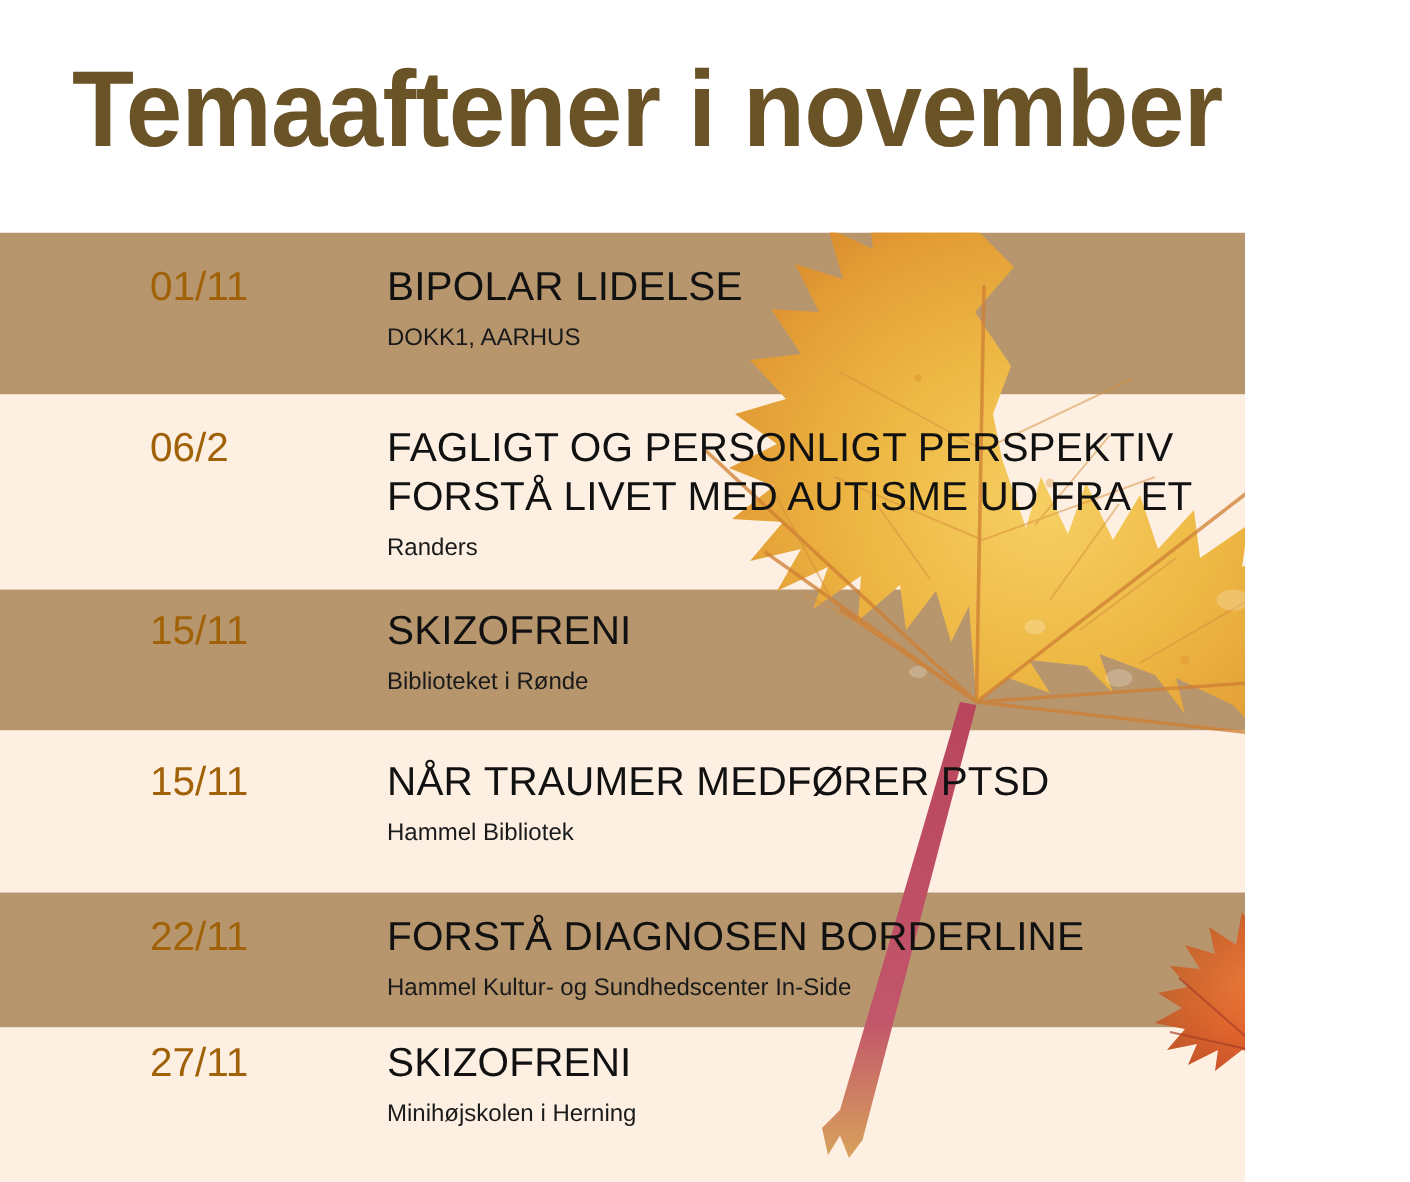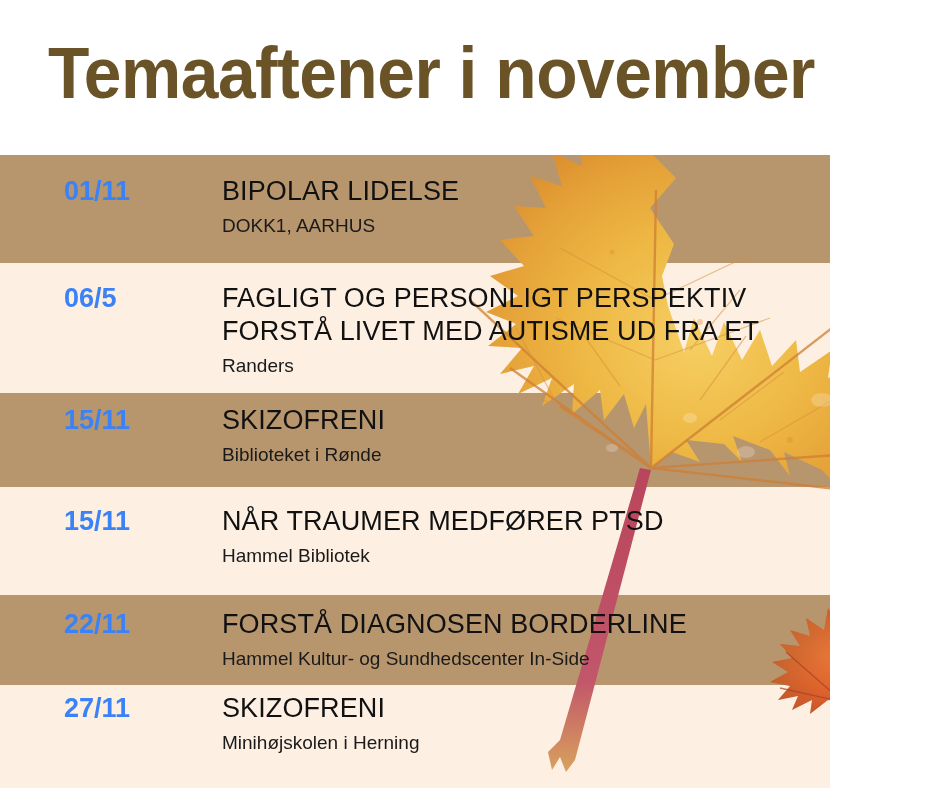--- a/index.html
+++ b/index.html
@@ -71,41 +71,42 @@
     width: 940px;
     z-index: 6;
     display: flex;
     align-items: flex-start;
   }
   .event-date {
     width: 222px;
     padding-left: 64px;
     flex: 0 0 222px;
     font-size: 27px;
-    font-weight: 700;
-    color: #3b82f6;
+    font-weight: 400;
+    color: #a16207;
     letter-spacing: 0px;
     line-height: 32px;
     white-space: nowrap;
+    margin-left: 36px;
   }
   .event-body {
     flex: 1 1 auto;
     padding-right: 20px;
   }
   .event-title {
     font-size: 27px;
     font-weight: 400;
     color: #111111;
     letter-spacing: 0.1px;
     line-height: 33px;
     text-transform: uppercase;
   }
   .event-title .ttl-line { display: block; }
   .event-place {
-    font-size: 19px;
+    font-size: 16px;
     font-weight: 400;
     color: #1a1a1a;
     line-height: 30px;
     margin-top: 3px;
     white-space: nowrap;
   }
 </style>
 </head>
 <body>
 
@@ -226,21 +227,21 @@
       <div class="event-row" style="top: 175px;">
         <div class="event-date">01/11</div>
         <div class="event-body">
           <div class="event-title">
             <span class="ttl-line">BIPOLAR LIDELSE</span>
           </div>
           <div class="event-place">DOKK1, AARHUS</div>
         </div>
       </div>
       <div class="event-row" style="top: 282px;">
-        <div class="event-date">06/5</div>
+        <div class="event-date">06/2</div>
         <div class="event-body">
           <div class="event-title">
             <span class="ttl-line">FAGLIGT OG PERSONLIGT PERSPEKTIV</span>
             <span class="ttl-line">FORSTÅ LIVET MED AUTISME UD FRA ET</span>
           </div>
           <div class="event-place">Randers</div>
         </div>
       </div>
       <div class="event-row" style="top: 404px;">
         <div class="event-date">15/11</div>

